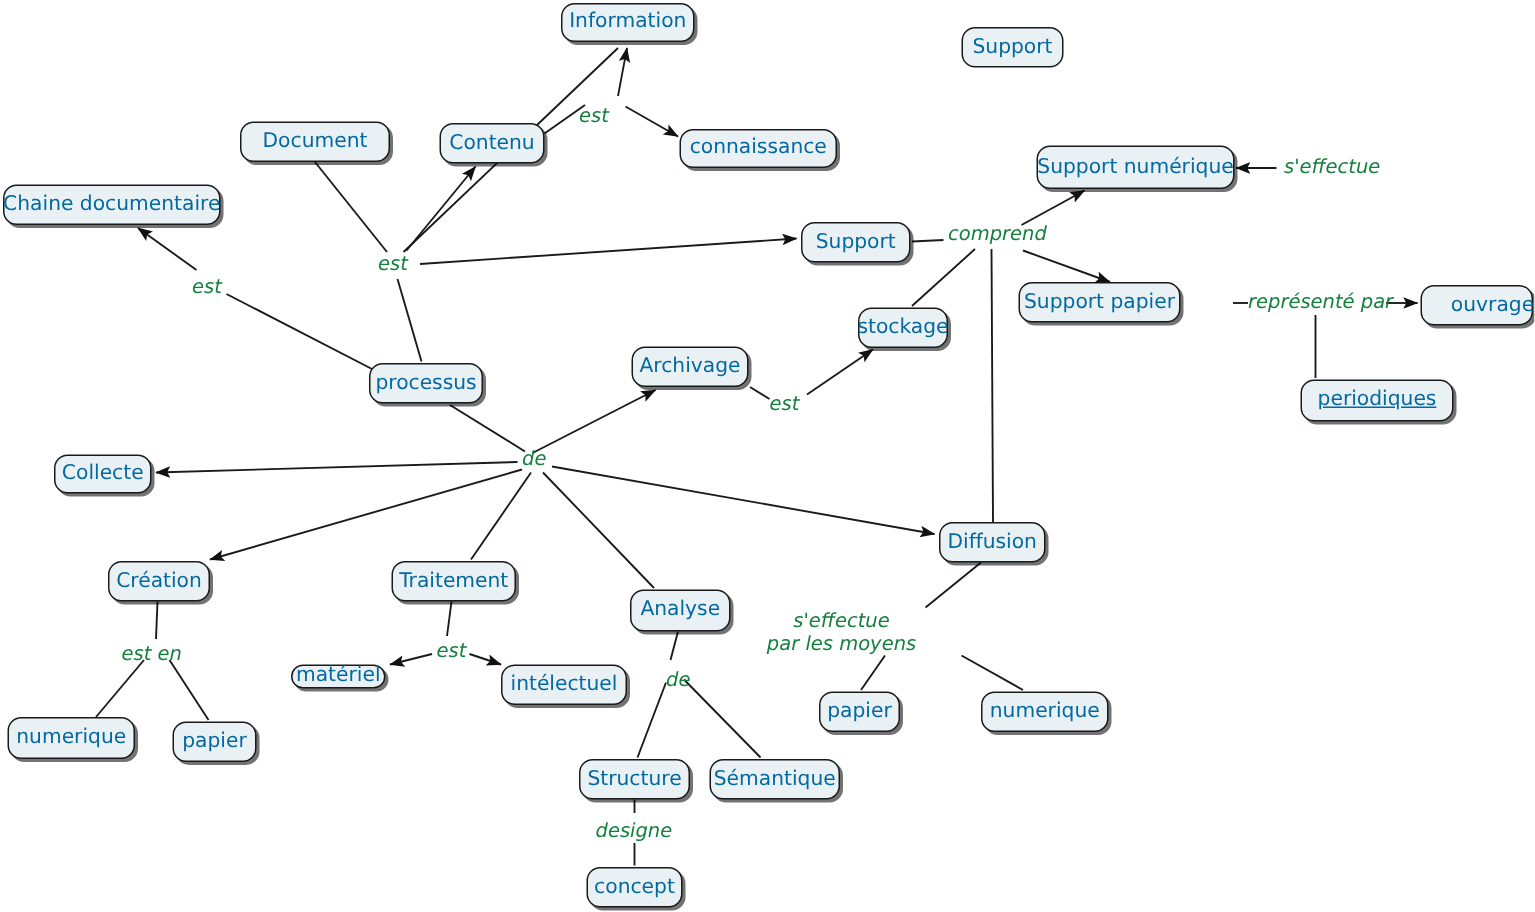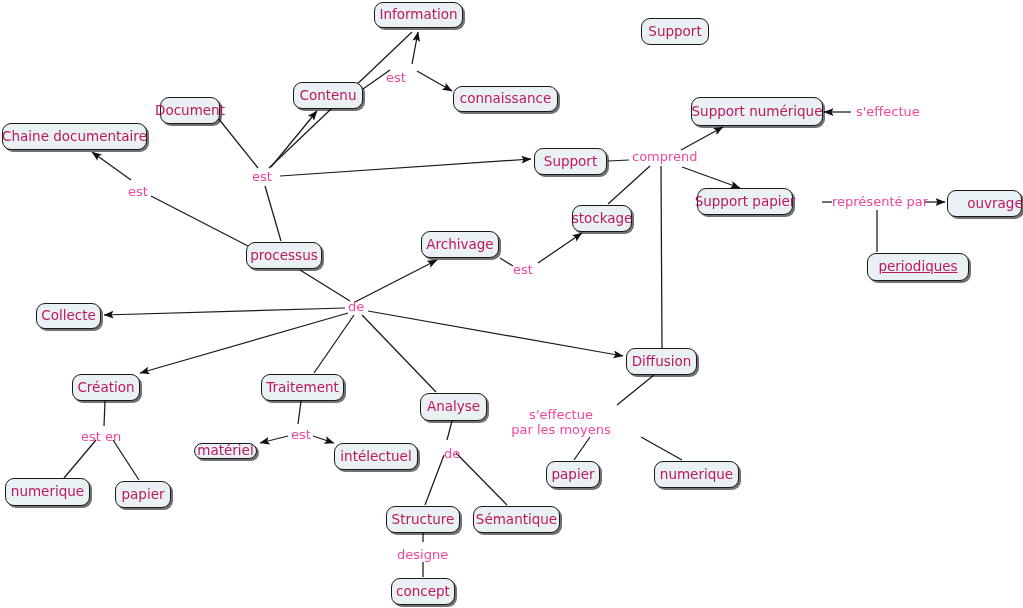--- a/index.html
+++ b/index.html
@@ -22,40 +22,41 @@
     width: 1023px;
     height: 608px;
     pointer-events: none;
   }
   .node {
     position: absolute;
     box-sizing: border-box;
     background: #eaf1f5;
     border: 1.4px solid #1a1a1a;
     border-radius: 9px;
-    color: #be185d;
+    color: #0369a1;
     font-size: 13.5px;
     line-height: 1;
     display: flex;
     align-items: center;
     justify-content: center;
     white-space: nowrap;
     box-shadow: 2px 2px 0 rgba(0,0,0,0.55);
   }
   .node.flat {
     box-shadow: none;
   }
   .linklabel {
     position: absolute;
-    color: #ec4899;
+    color: #15803d;
     font-size: 13px;
     line-height: 1.15;
     white-space: pre;
     text-align: center;
     background: transparent;
+    font-style: italic;
   }
 </style>
 </head>
 <body>
 
 <div id="canvas">
 
   <svg id="edges" viewBox="0 0 1023 608" xmlns="http://www.w3.org/2000/svg">
     <defs>
       <marker id="arrowhead" markerWidth="9" markerHeight="9" refX="7.6" refY="3.1" orient="auto" markerUnits="strokeWidth">
@@ -104,27 +105,27 @@
         <line x1="423" y1="562" x2="423" y2="577" stroke="#1a1a1a" stroke-width="1.25"></line>
         <line x1="654" y1="375" x2="617" y2="405" stroke="#1a1a1a" stroke-width="1.25"></line>
         <line x1="590" y1="437" x2="574" y2="460" stroke="#1a1a1a" stroke-width="1.25"></line>
         <line x1="641" y1="437" x2="682" y2="460" stroke="#1a1a1a" stroke-width="1.25"></line>
       </g>
   </svg>
 
   <div id="nodes-layer">
       <div class="node" style="left: 374px; top: 2px; width: 89px; height: 26px;">Information</div>
       <div class="node flat" style="left: 641px; top: 18px; width: 68px; height: 27px;">Support</div>
-      <div class="node" style="left: 160px; top: 81px; width: 60px; height: 27px; margin-top: 16px;">Document</div>
+      <div class="node" style="left: 160px; top: 81px; width: 100px; height: 27px;">Document</div>
       <div class="node" style="left: 293px; top: 82px; width: 70px; height: 27px;">Contenu</div>
       <div class="node" style="left: 453px; top: 86px; width: 105px; height: 26px;">connaissance</div>
       <div class="node" style="left: 691px; top: 97px; width: 132px; height: 29px;">Support numérique</div>
       <div class="node" style="left: 2px; top: 123px; width: 145px; height: 27px;">Chaine documentaire</div>
       <div class="node" style="left: 534px; top: 148px; width: 73px; height: 27px;">Support</div>
-      <div class="node" style="left: 697px; top: 188px; width: 96px; height: 27px;">Support papier</div>
+      <div class="node" style="left: 679px; top: 188px; width: 108px; height: 27px;">Support papier</div>
       <div class="node" style="left: 947px; top: 190px; width: 75px; height: 27px; padding-left: 28px;">ouvrages</div>
       <div class="node" style="left: 572px; top: 205px; width: 60px; height: 27px;">stockage</div>
       <div class="node" style="left: 421px; top: 231px; width: 78px; height: 27px;">Archivage</div>
       <div class="node" style="left: 246px; top: 242px; width: 76px; height: 27px;">processus</div>
       <div class="node" style="left: 867px; top: 253px; width: 102px; height: 28px; text-decoration: underline;">periodiques</div>
       <div class="node" style="left: 36px; top: 303px; width: 65px; height: 26px;">Collecte</div>
       <div class="node" style="left: 626px; top: 348px; width: 71px; height: 27px;">Diffusion</div>
       <div class="node" style="left: 72px; top: 374px; width: 68px; height: 27px;">Création</div>
       <div class="node" style="left: 261px; top: 374px; width: 83px; height: 27px;">Traitement</div>
       <div class="node" style="left: 420px; top: 393px; width: 67px; height: 28px;">Analyse</div>

